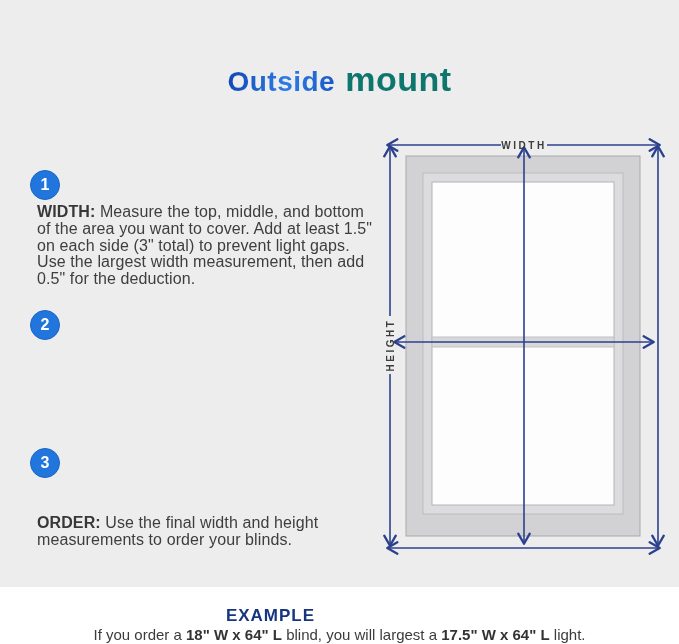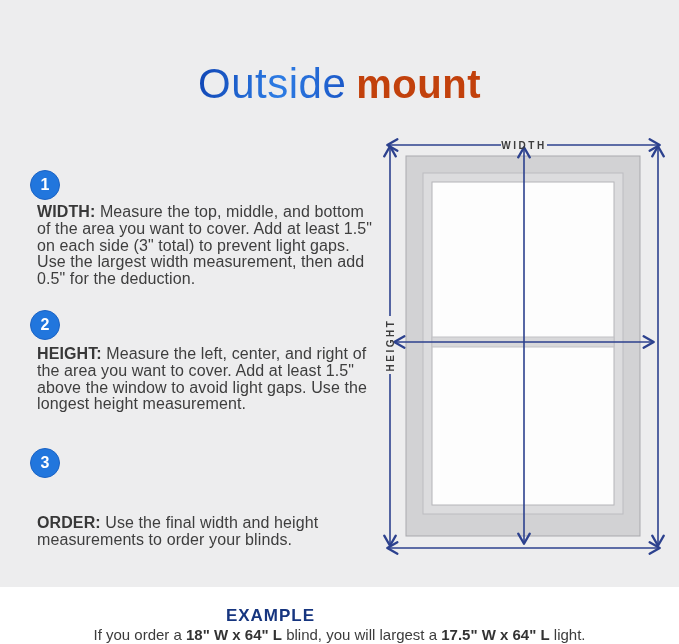--- a/index.html
+++ b/index.html
@@ -19,28 +19,28 @@
     text-align:center;
     font-size:36px;font-weight:600;color:#3b3b3b;
     letter-spacing:0.5px;
   }
   .title-line2{
     position:absolute;top:60px;left:0;width:679px;
     text-align:center;
     white-space:nowrap;
   }
   .title-highlight{
-    font-size:42px;font-weight:400;
+    font-size:28px;font-weight:700;
     background:linear-gradient(100deg,#1045b4 0%,#2d7ce4 55%,#1a56c6 100%);
     -webkit-background-clip:text;background-clip:text;
     color:transparent;
     letter-spacing:0.5px;
   }
   .title-rest{
-    font-size:40px;font-weight:600;color:#c2410c;
+    font-size:34px;font-weight:600;color:#0f766e;
     margin-left:10px;letter-spacing:0.5px;
   }
   
   .badge{
     position:absolute;left:30px;
     width:30px;height:30px;border-radius:50%;
     background:#2176dd;border:1px solid #1b63c4;
     color:#ffffff;font-size:16px;font-weight:700;
     display:flex;align-items:center;justify-content:center;
     box-sizing:border-box;
@@ -96,24 +96,20 @@
       <span>2</span>
     </div>
   <div class="badge badge3">
       <span>3</span>
     </div>
 
   <div class="step-text step1">
     <b>WIDTH:</b>
     <span>Measure the top, middle, and bottom of the area you want to cover. Add at least 1.5" on each side (3" total) to prevent light gaps. Use the largest width measurement, then add 0.5" for the deduction.</span>
   </div>
-  <div class="step-text step2">
-    <b>HEIGHT:</b>
-    <span>Measure the left, center, and right of the area you want to cover. Add at least 1.5" above the window to avoid light gaps. Use the longest height measurement.</span>
-  </div>
   <div class="step-text step3">
     <b>ORDER:</b>
     <span>Use the final width and height measurements to order your blinds.</span>
   </div>
 
   <svg class="diagram" viewBox="0 0 304 445" xmlns="http://www.w3.org/2000/svg">
     <defs>
       <marker id="ah" viewBox="0 0 10 10" refX="8.5" refY="5" markerWidth="9" markerHeight="9" orient="auto-start-reverse">
         <path d="M2,1 L9,5 L2,9" fill="none" stroke="#2c418e" stroke-width="1.6" stroke-linecap="round" stroke-linejoin="round"></path>
       </marker>

